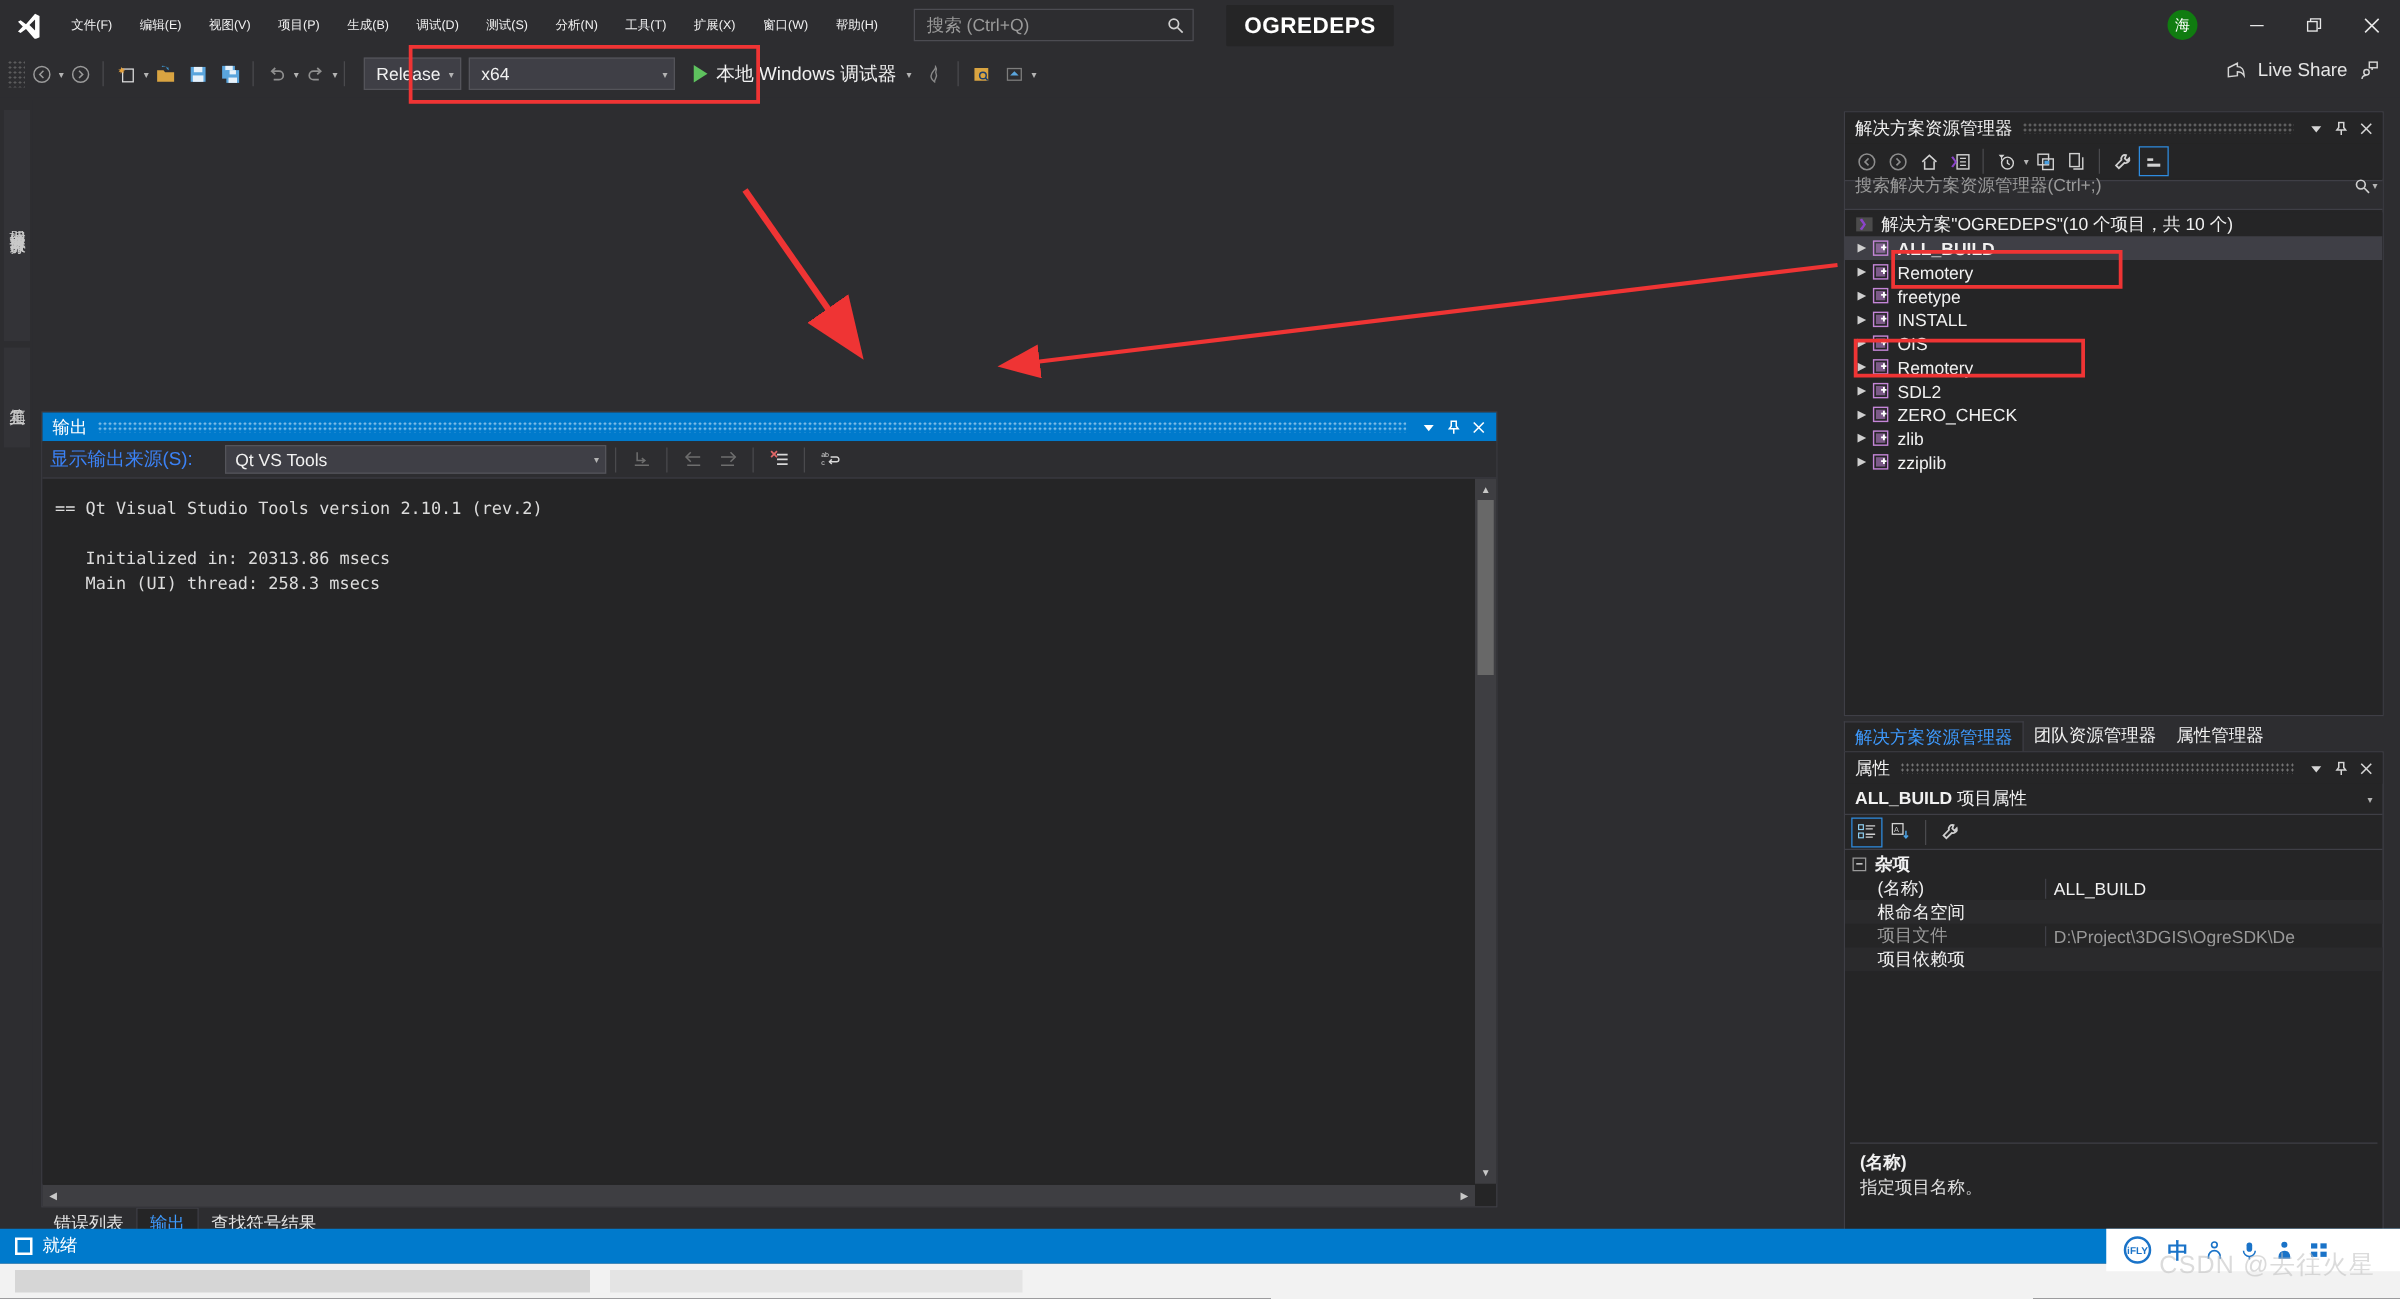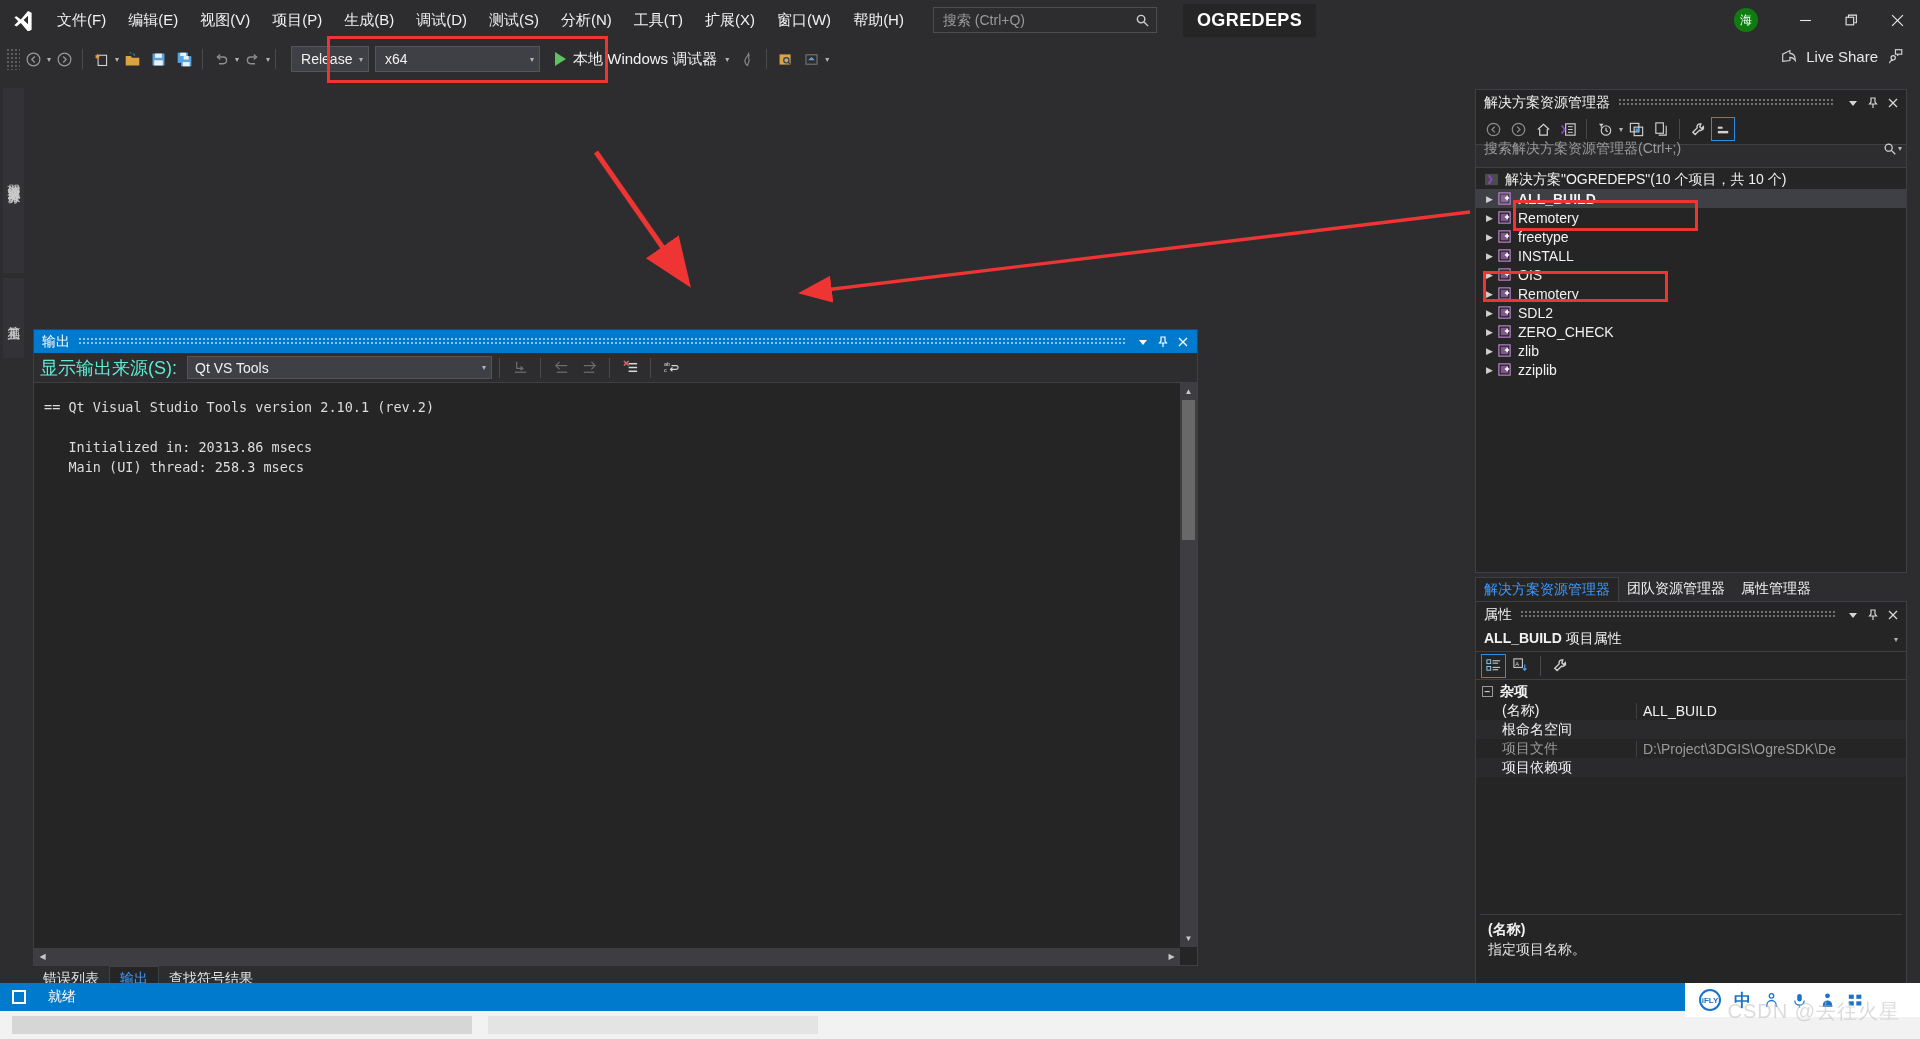--- a/index.html
+++ b/index.html
@@ -15,21 +15,21 @@
 
   
   .titlebar {
     position: absolute; left: 0; top: 0; width: 1920px; height: 40px;
     background: #2d2d30; display: flex; align-items: center;
   }
   .vs-logo { width: 46px; height: 40px; display:flex; align-items:center; justify-content:center; }
   .vs-logo svg { width: 22px; height: 22px; }
   .menu { display: flex; align-items: center; height: 40px; }
   .menu-item {
-    font-size: 15px; color: #f1f1f1; padding: 0 11px; height: 40px;
+    font-size: 10px; color: #f1f1f1; padding: 0 11px; height: 40px;
     display: flex; align-items: center; white-space: nowrap; cursor: default;
   }
   .search-box {
     margin-left: 18px; width: 224px; height: 26px; background: #2d2d30;
     border: 1px solid #4c4c52; display: flex; align-items: center;
     padding: 0 6px 0 9px;
   }
   .search-box input {
     flex: 1; background: transparent; border: none; outline: none;
     color: #a0a0a0; font-size: 14px; font-family: inherit;
@@ -102,21 +102,21 @@
   .op-title .dots { flex: 1; height: 9px; margin: 0 8px;
     background-image: radial-gradient(rgba(255,255,255,.55) .9px, transparent 1px);
     background-size: 4px 4px; }
   .op-tb-ico { width: 20px; height: 20px; display: flex; align-items: center;
                justify-content: center; color: #ffffff; }
   .op-tb-ico svg { width: 12px; height: 12px; }
   .op-toolbar {
     height: 30px; background: #2d2d30; display: flex; align-items: center;
     padding: 0 6px; border-bottom: 1px solid #3f3f46; gap: 2px;
   }
-  .op-label { font-size: 18px; color: #5eead4; margin-right: 8px; white-space: nowrap; }
+  .op-label { font-size: 15px; color: #3b82f6; margin-right: 24px; white-space: nowrap; }
   .op-select {
     width: 305px; height: 23px; background: #3f3f46; border: 1px solid #54545a;
     display: flex; align-items: center; justify-content: space-between;
     padding: 0 5px 0 7px; font-size: 14px; color: #f1f1f1;
   }
   .op-ico { width: 26px; height: 24px; display: flex; align-items: center; justify-content: center; }
   .op-ico svg { width: 17px; height: 17px; }
   .op-body {
     position: absolute; left: 0; top: 53px; right: 0; bottom: 18px;
     background: #252526; overflow: hidden;
@@ -215,21 +215,21 @@
     border-top: 1px solid #3f3f46; padding: 6px 8px; font-size: 14px; color: #f1f1f1;
   }
   .prop-desc .t { font-weight: bold; }
   .prop-desc .d { color: #e0e0e0; margin-top: 2px; }
 
   
   .statusbar {
     position: absolute; left: 0; bottom: 28px; width: 1920px; height: 28px;
     background: #007acc; display: flex; align-items: center; color: #fff; font-size: 14px;
   }
-  .sb-left { display: flex; align-items: center; gap: 22px; padding-left: 12px; }
+  .sb-left { display: flex; align-items: center; gap: 8px; padding-left: 12px; }
   .sb-box { width: 14px; height: 14px; border: 2px solid #ffffff; }
   .sb-right { position: absolute; right: 12px; display: flex; align-items: center; gap: 10px; }
 
   .taskbar {
     position: absolute; left: 0; bottom: 0; width: 1920px; height: 28px;
     background: #f2f2f2;
   }
   .tb-prog { position: absolute; left: 12px; top: 5px; width: 460px; height: 18px; background: #d6d6d6; }
   .tb-prog2 { position: absolute; left: 488px; top: 5px; width: 330px; height: 18px; background: #e4e4e4; }
 

